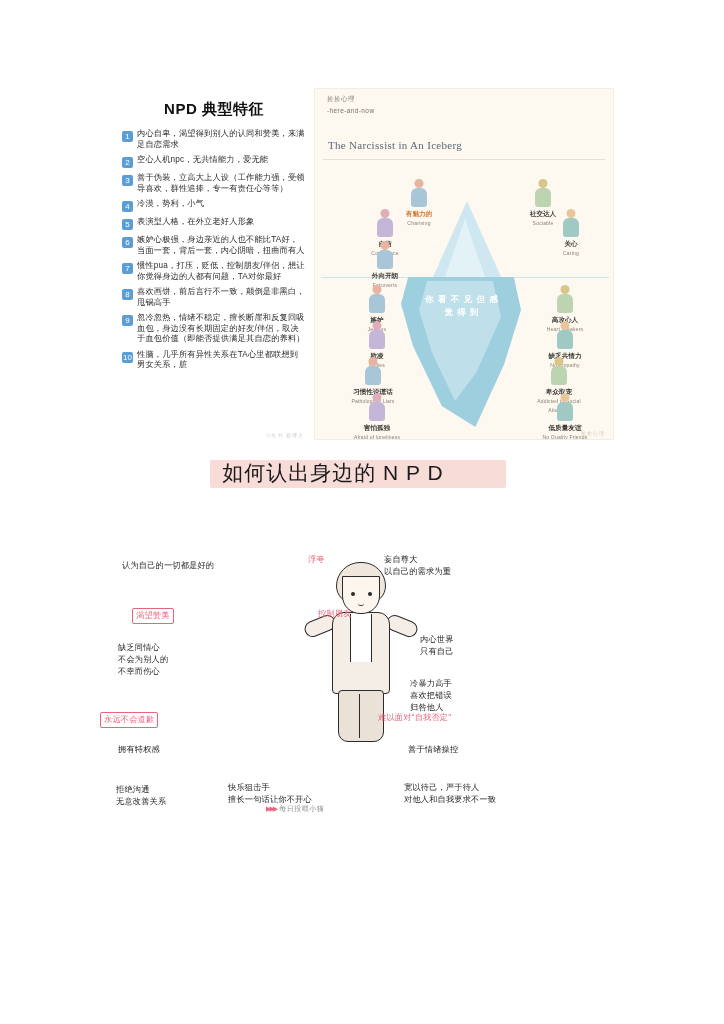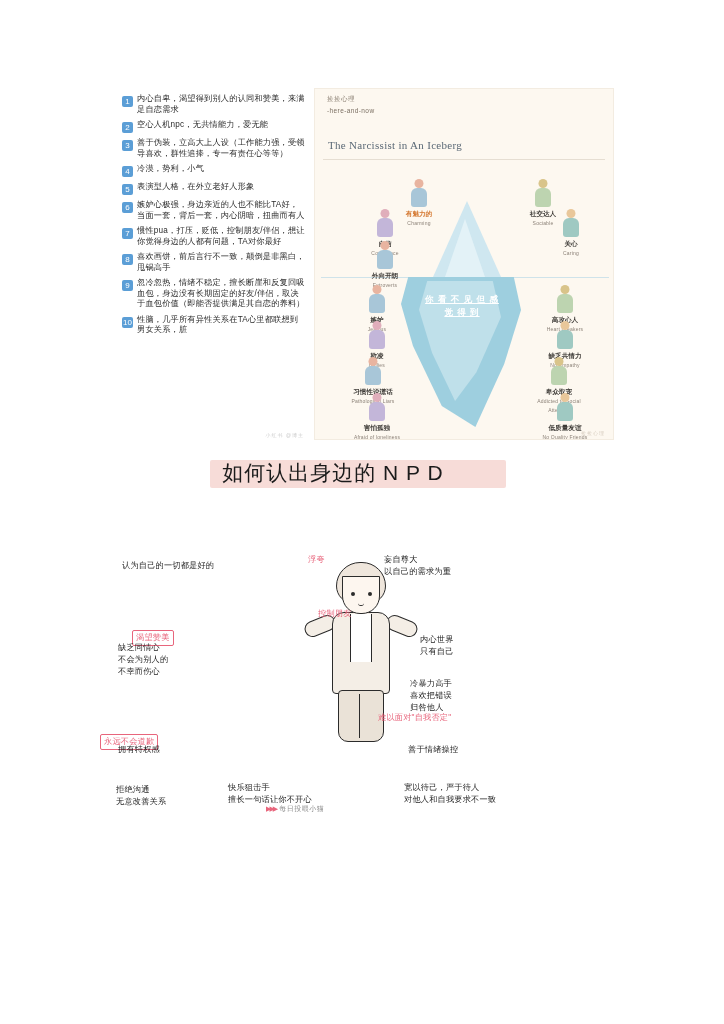--- a/index.html
+++ b/index.html
@@ -187,21 +187,20 @@
     position: absolute;
     left: 104px;
     top: 132px;
     width: 86px;
     text-align: center;
     font-size: 8.5px;
     color: #ffffff;
     line-height: 1.5;
     letter-spacing: 1px;
     font-weight: bold;
-    text-decoration: underline;
   }
 
   
   .ice-label {
     position: absolute;
     font-size: 6.6px;
     line-height: 1.35;
     color: #3d3a36;
     text-align: center;
     width: 56px;
@@ -378,21 +377,20 @@
     letter-spacing: 0.2px;
     white-space: pre-line;
   }
   .dlabel.pink {
     color: #e8657c;
   }
   .dlabel.pink.boxed {
     border: 1px solid #e8657c;
     padding: 1px 3px;
     border-radius: 2px;
-    margin-top: 22px;
   }
   .footer-mark {
     position: absolute;
     left: 186px;
     bottom: 2px;
     font-size: 7px;
     color: #8d8d8d;
     letter-spacing: 0.5px;
   }
   .footer-tri {
@@ -401,20 +399,21 @@
     letter-spacing: -2px;
     margin-right: 3px;
   }
 </style>
 </head>
 <body>
 
 <div class="top-section">
 
   <div class="left-card">
+    <div class="left-title">NPD 典型特征</div>
     <ul class="trait-list">
         <li class="trait-item">
           <span class="trait-num">1</span>
           <span class="trait-text">内心自卑，渴望得到别人的认同和赞美，来满足自恋需求</span>
         </li>
         <li class="trait-item">
           <span class="trait-num">2</span>
           <span class="trait-text">空心人机npc，无共情能力，爱无能</span>
         </li>
         <li class="trait-item">

